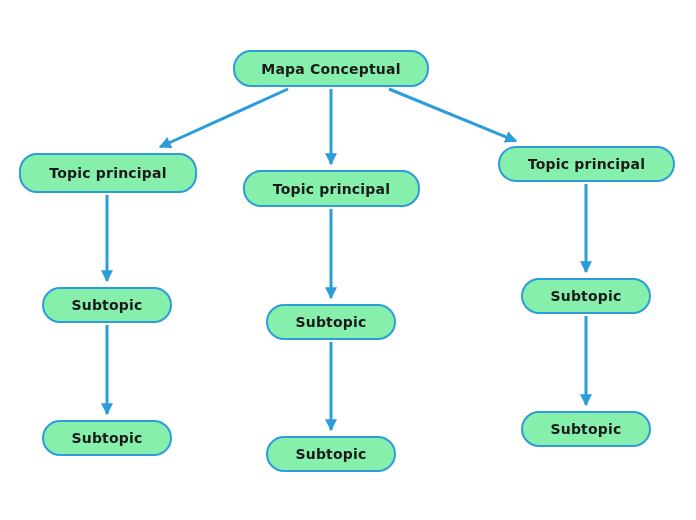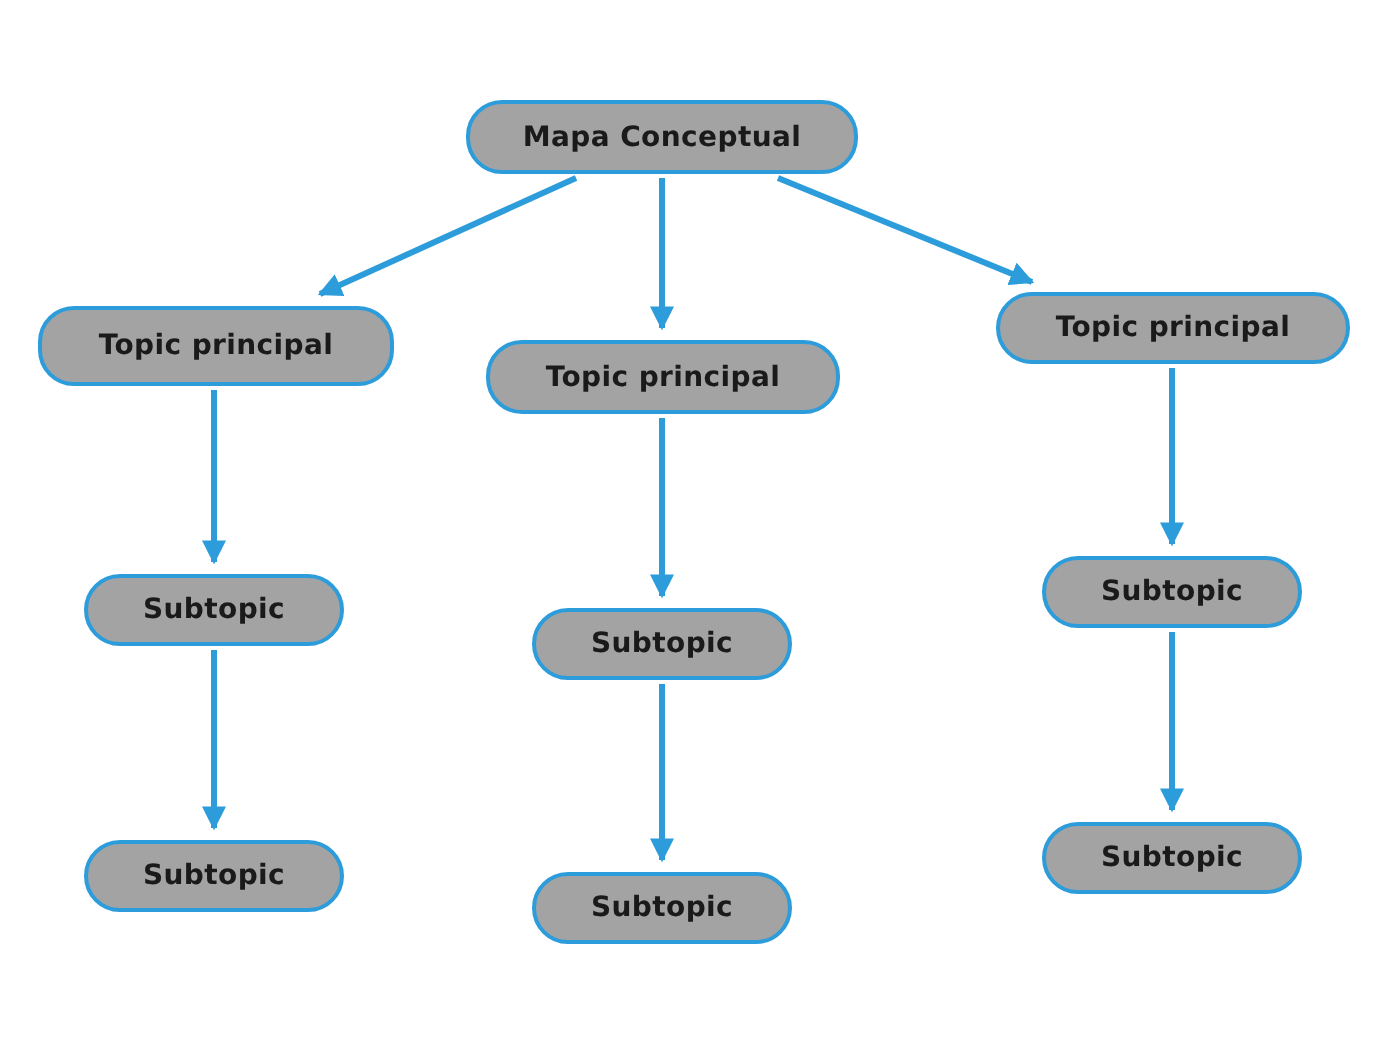--- a/index.html
+++ b/index.html
@@ -24,21 +24,21 @@
     pointer-events: none;
   }
   .edge {
     stroke: #2d9cdb;
     stroke-width: 3;
     fill: none;
   }
   .node {
     position: absolute;
     box-sizing: border-box;
-    background: #a3a3a3;
+    background: #86efac;
     border: 2px solid #2d9cdb;
     border-radius: 18px;
     display: flex;
     align-items: center;
     justify-content: center;
     color: #1a1a1a;
     font-weight: bold;
     font-size: 14px;
     letter-spacing: 0.2px;
     cursor: default;

